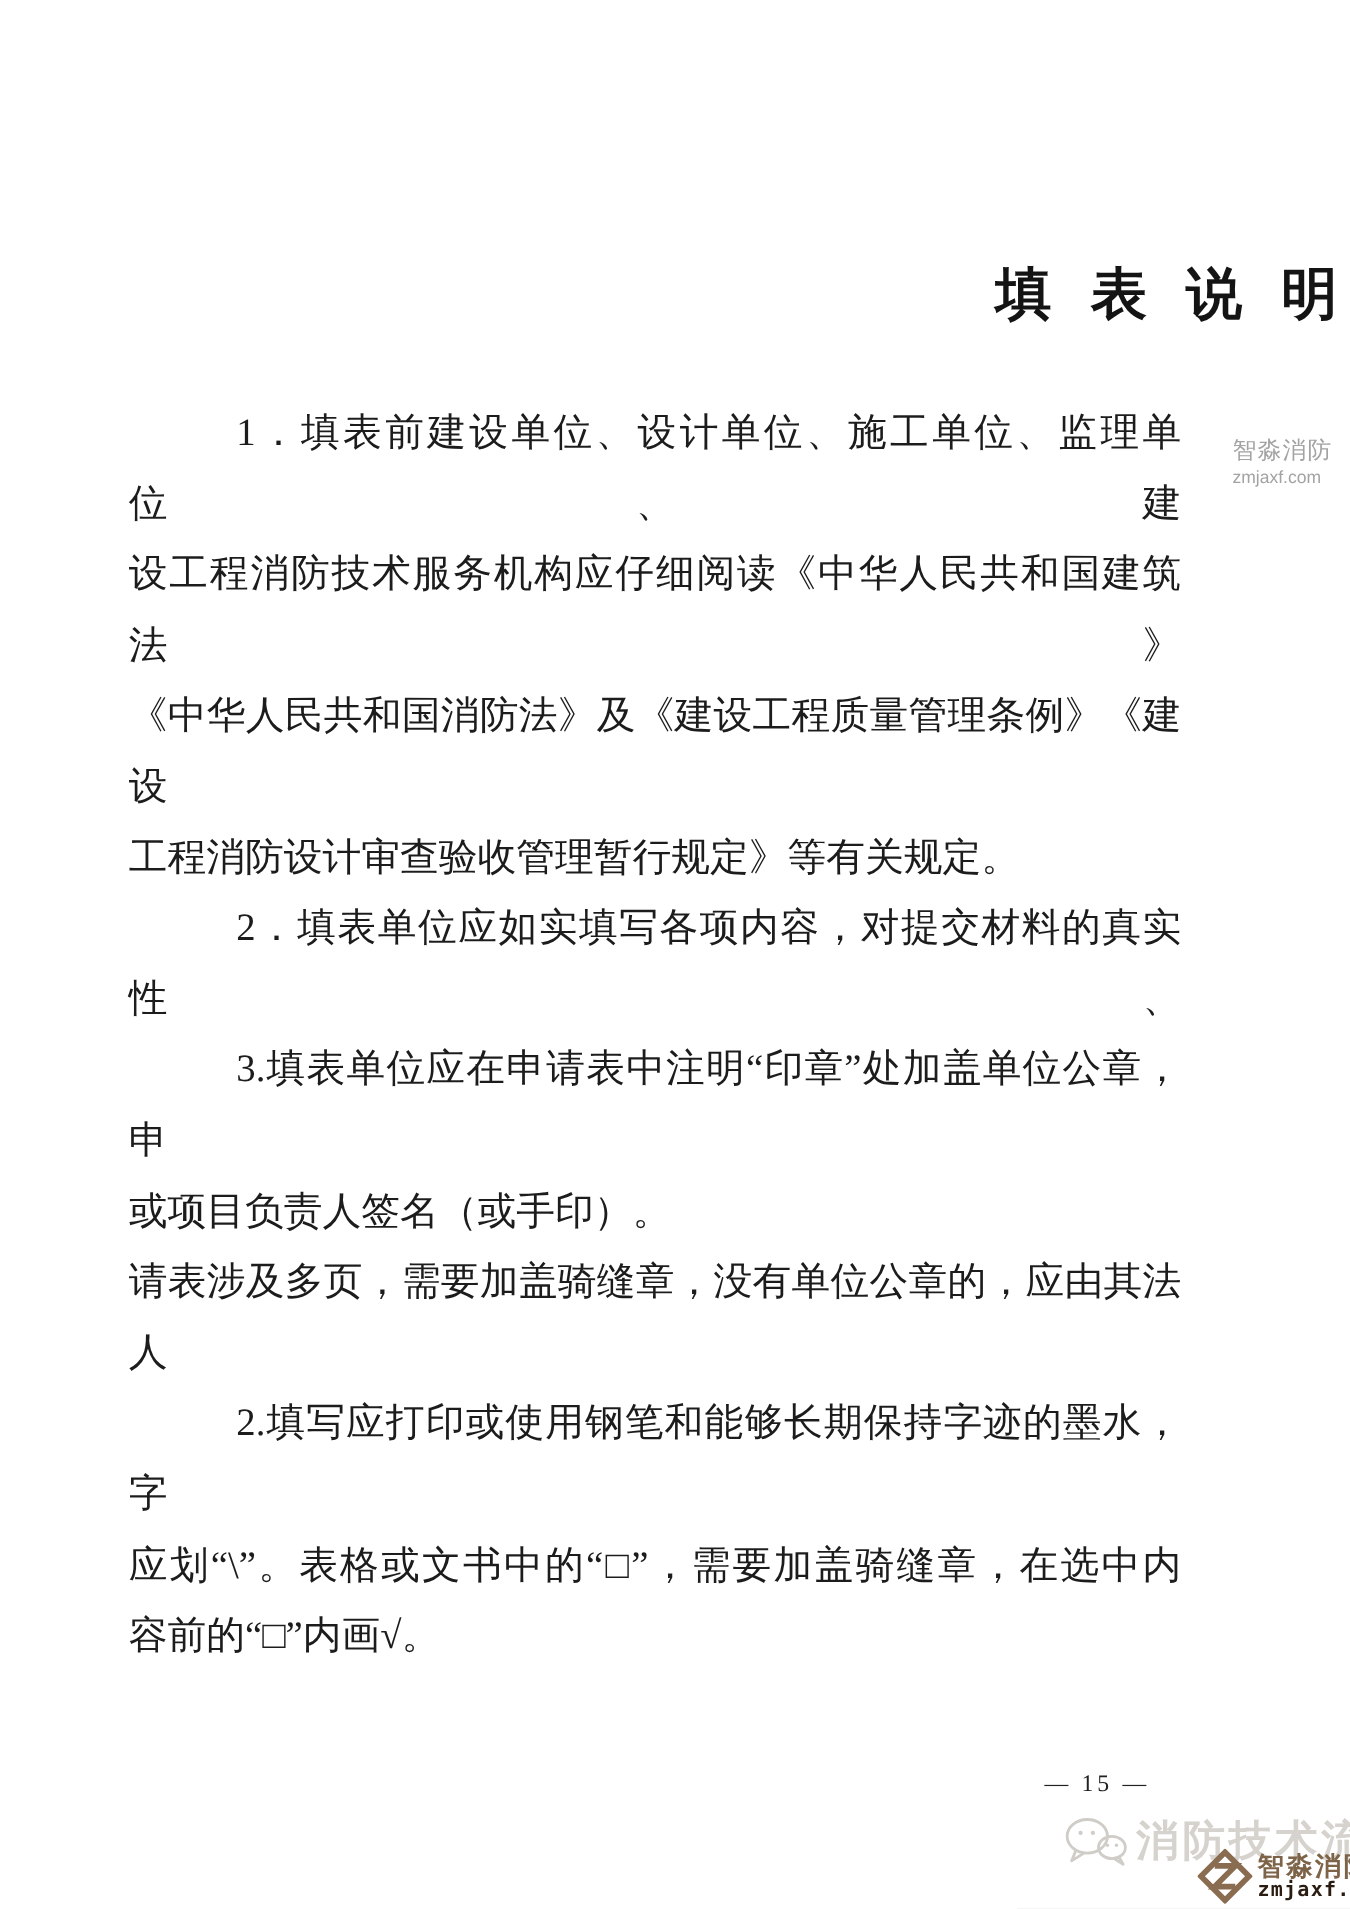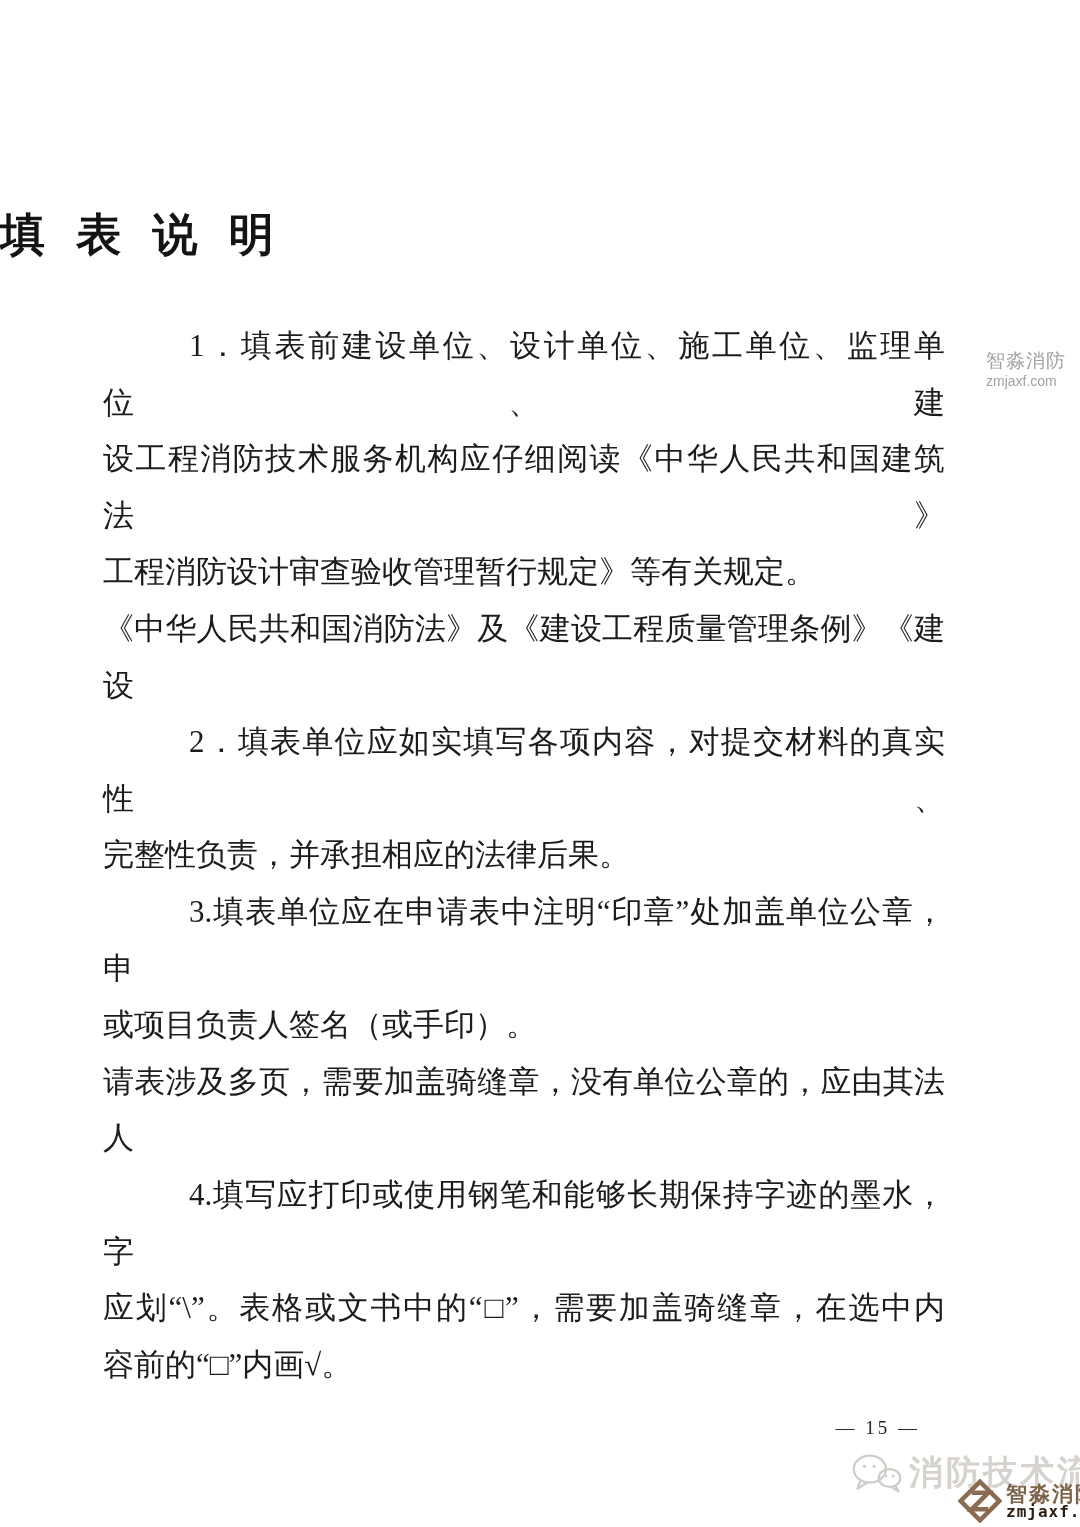--- a/index.html
+++ b/index.html
@@ -8,21 +8,21 @@
     width:1080px;height:1527px;
     margin:0 auto;
     background:#ffffff;
     overflow:hidden;
     font-family:"Liberation Serif","DejaVu Serif",serif;
   }
   .title{
     position:absolute;
     left:0;top:205px;width:100%;
     margin:0;
-    text-align:left;
+    text-align:right;
     font-size:45px;
     font-weight:bold;
     letter-spacing:10px;
     color:#141414;
   }
   .body-block{
     position:absolute;
     left:103px;top:318px;width:842px;
     font-size:31px;
     line-height:56.6px;
@@ -87,28 +87,27 @@
 </head>
 <body>
 
 <div class="page">
 
   <h1 class="title">填  表  说  明</h1>
 
   <div class="body-block">
     <div class="ln first">1．填表前建设单位、设计单位、施工单位、监理单位、建</div>
     <div class="ln">设工程消防技术服务机构应仔细阅读《中华人民共和国建筑法》</div>
+    <div class="ln">《中华人民共和国消防法》及《建设工程质量管理条例》《建设</div>
     <div class="ln last">工程消防设计审查验收管理暂行规定》等有关规定。</div>
-    <div class="ln">《中华人民共和国消防法》及《建设工程质量管理条例》《建设</div>
     <div class="ln first">2．填表单位应如实填写各项内容，对提交材料的真实性、</div>
-    <div class="ln last">完整性负责，并承担相应的法律后果。</div>
     <div class="ln first">3.填表单位应在申请表中注明“印章”处加盖单位公章，申</div>
     <div class="ln last">或项目负责人签名（或手印）。</div>
     <div class="ln">请表涉及多页，需要加盖骑缝章，没有单位公章的，应由其法人</div>
-    <div class="ln first">4.填写应打印或使用钢笔和能够长期保持字迹的墨水， 字</div>
+    <div class="ln first">2.填写应打印或使用钢笔和能够长期保持字迹的墨水， 字</div>
     <div class="ln">应划“\”。表格或文书中的“□”，需要加盖骑缝章，在选中内</div>
     <div class="ln last">容前的“□”内画√。</div>
 
   </div>
 
   <div class="page-number">— 15 —</div>
 
   <div class="wm-side">
     <div class="wm-side-name">智淼消防</div>
     <div class="wm-side-domain">zmjaxf.com</div>

